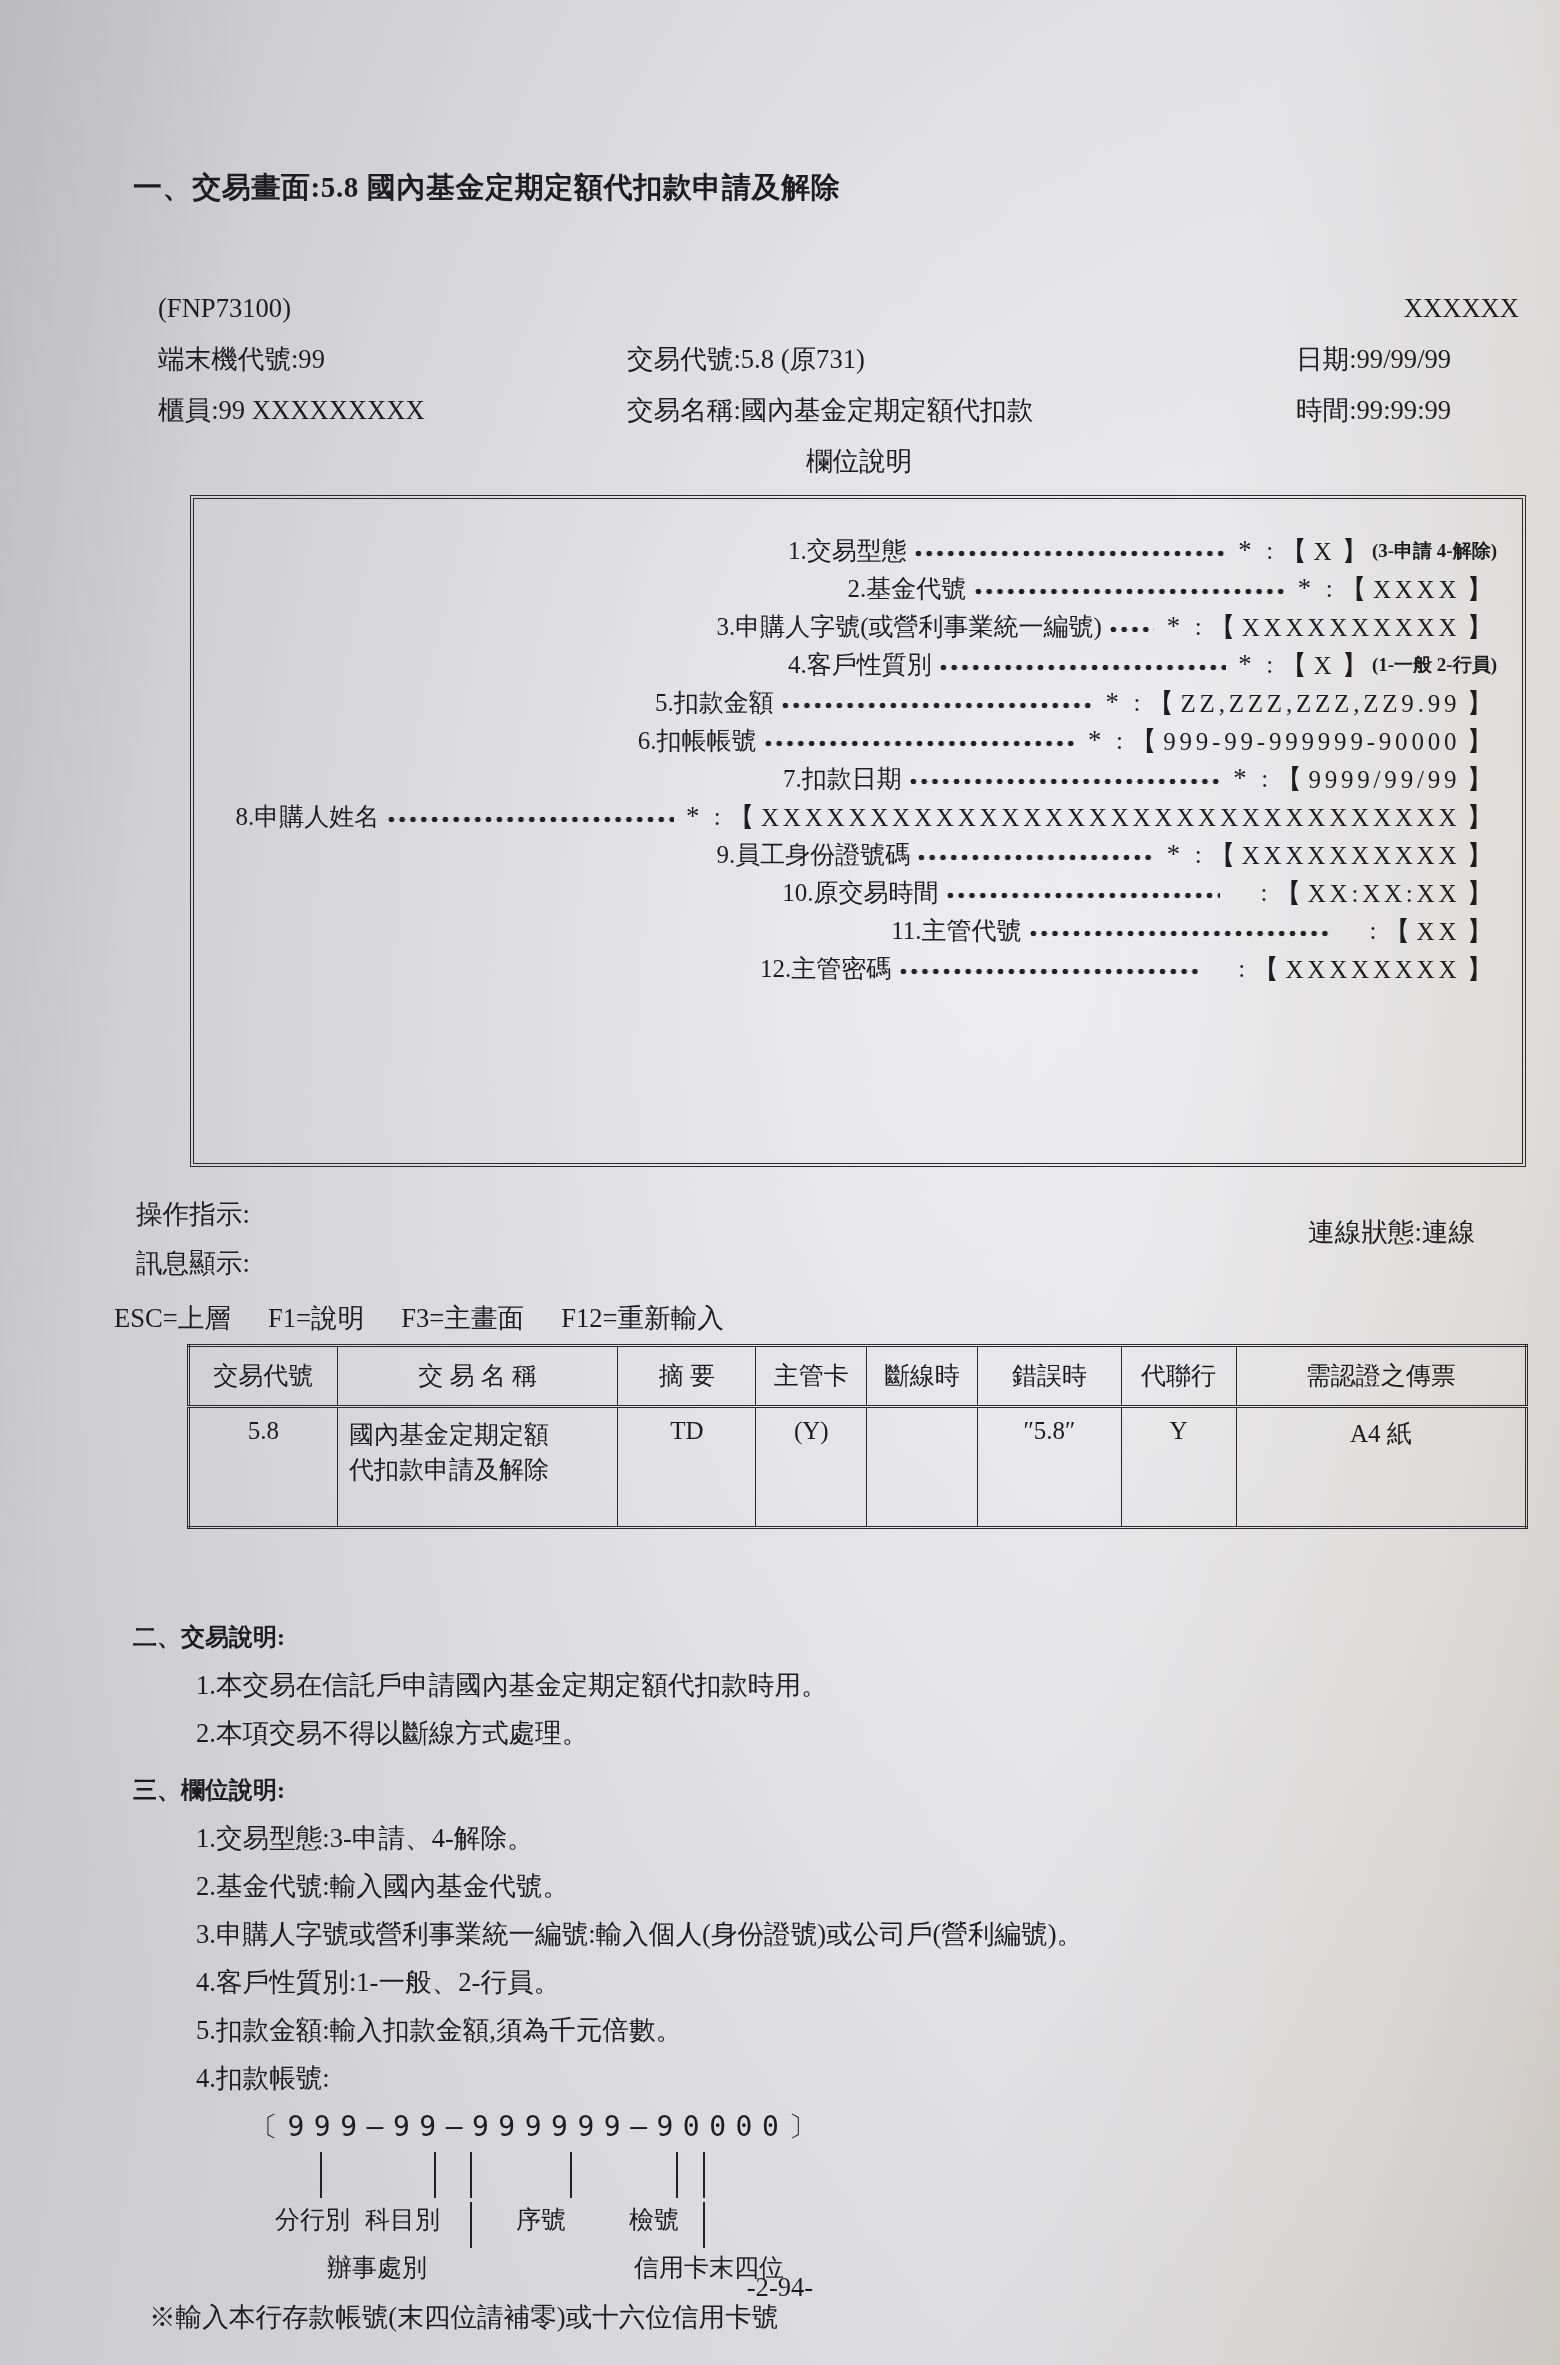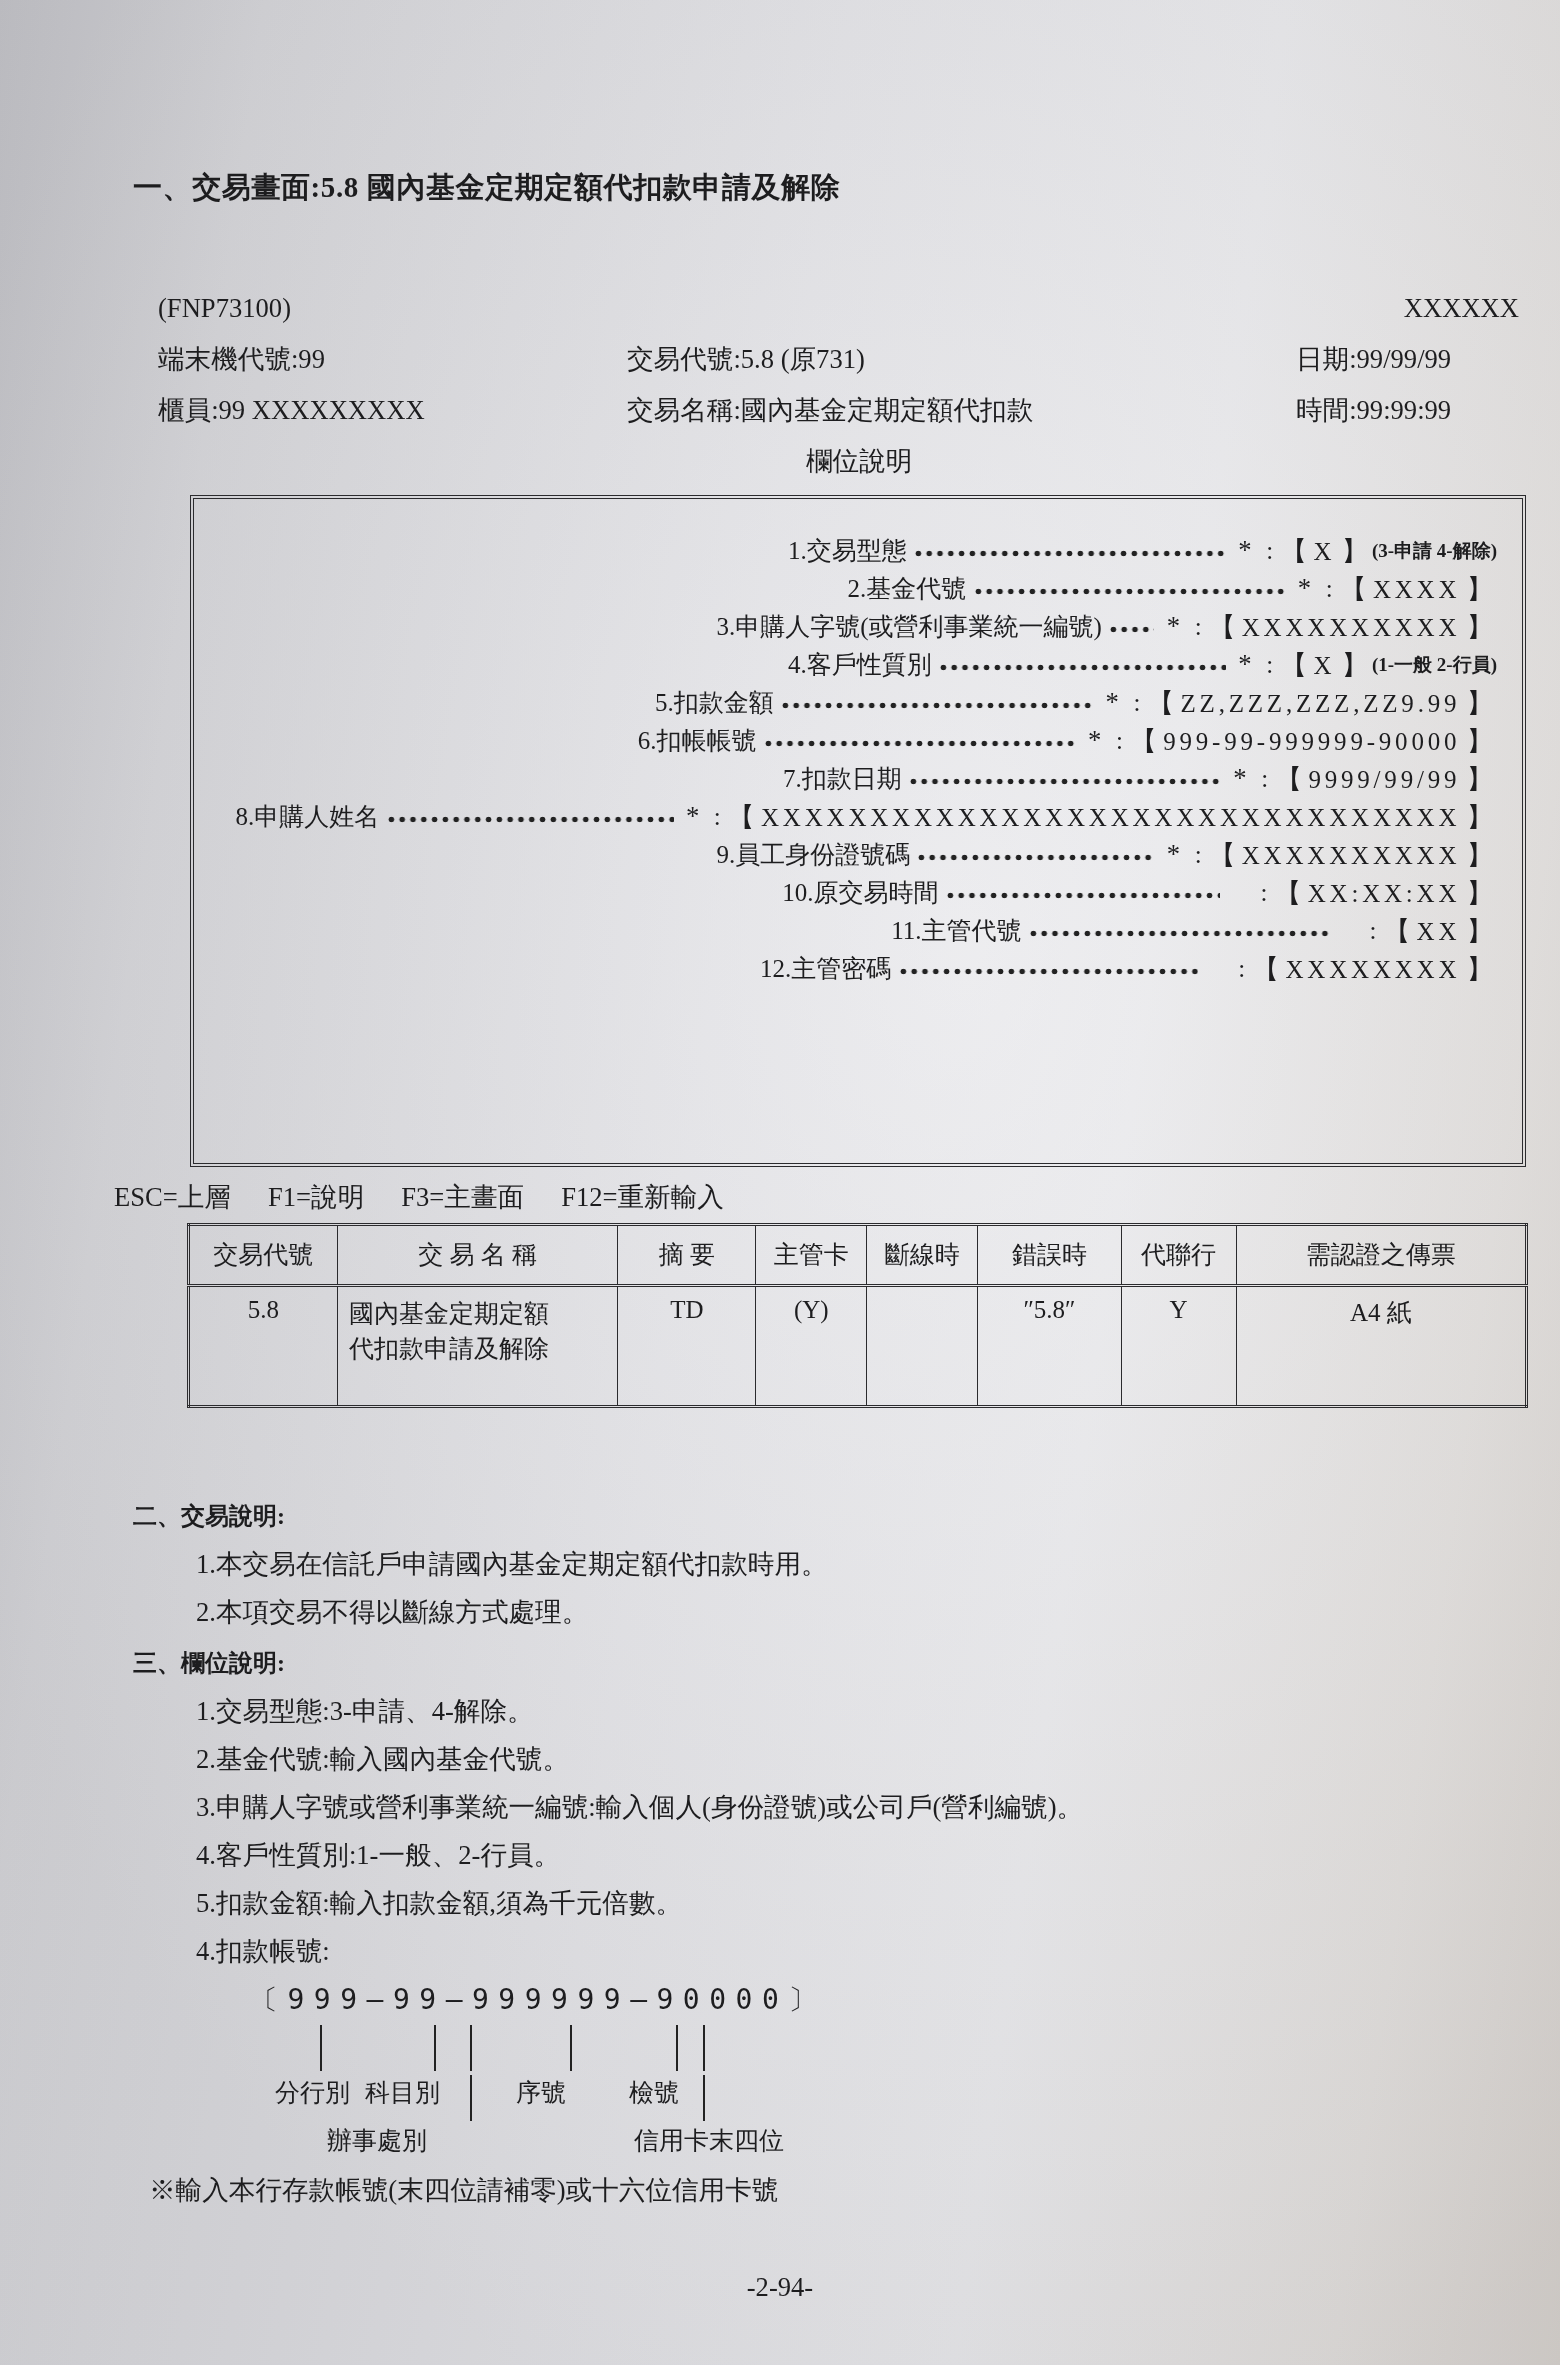--- a/index.html
+++ b/index.html
@@ -64,21 +64,21 @@
     border-left:1.3px solid #2b2b2e;border-right:1.3px solid #2b2b2e;
     text-align:center;vertical-align:middle;padding:0 2.5px;
     overflow:hidden;
   }
   table.spec thead th{height:58px;border-bottom:3.8px double #2b2b2e;font-weight:500;}
   table.spec tbody td{height:109px;vertical-align:top;padding-top:8.9px;}
   table.spec .nm div{line-height:35px;text-align:left;padding-left:8.9px;}
 
   
   .sect-title{margin:84px 0 0 19px;font-size:24px;font-weight:600;height:48px;line-height:48px;}
-  .sect-title.s3{margin-top:3px;font-family:Liberation Serif, serif;}
+  .sect-title.s3{margin-top:9px;font-family:Liberation Serif, serif;}
   .sect-items{margin-left:82px;font-size:26.6px;font-weight:500;}
   .sect-items .it{height:48px;line-height:48px;white-space:nowrap;}
 
   
   .diagram{position:relative;margin:6.3px 0 0 136px;width:728px;height:182px;}
   .mask{font-family:"DejaVu Sans Mono",monospace;font-size:28px;letter-spacing:9.5px;white-space:nowrap;font-weight:500;}
   .bar{position:absolute;width:1.9px;background:#222;}
   .b1{left:70px;top:44px;height:46px;}
   .b2{left:184px;top:44px;height:46px;}
   .b3{left:220px;top:44px;height:46px;}
@@ -253,20 +253,25 @@
             <span class="dots"></span>
           </span>
         <span class="star"></span>
         <span class="colon">:</span>
         <span class="val"><span class="br">【</span><span class="vtext">XXXXXXXX</span><span class="br">】</span></span>
         <span class="note"></span>
       </div>
 
     </div>
 
+    <div class="statusblk">
+      <div class="line">操作指示:</div>
+      <div class="line">訊息顯示:</div>
+      <div class="conn">連線狀態:連線</div>
+    </div>
 
     <div class="keys">
       <span>ESC=上層</span>
       <span>F1=說明</span>
       <span>F3=主畫面</span>
       <span>F12=重新輸入</span>
     </div>
 
     <table class="spec">
       <colgroup>

